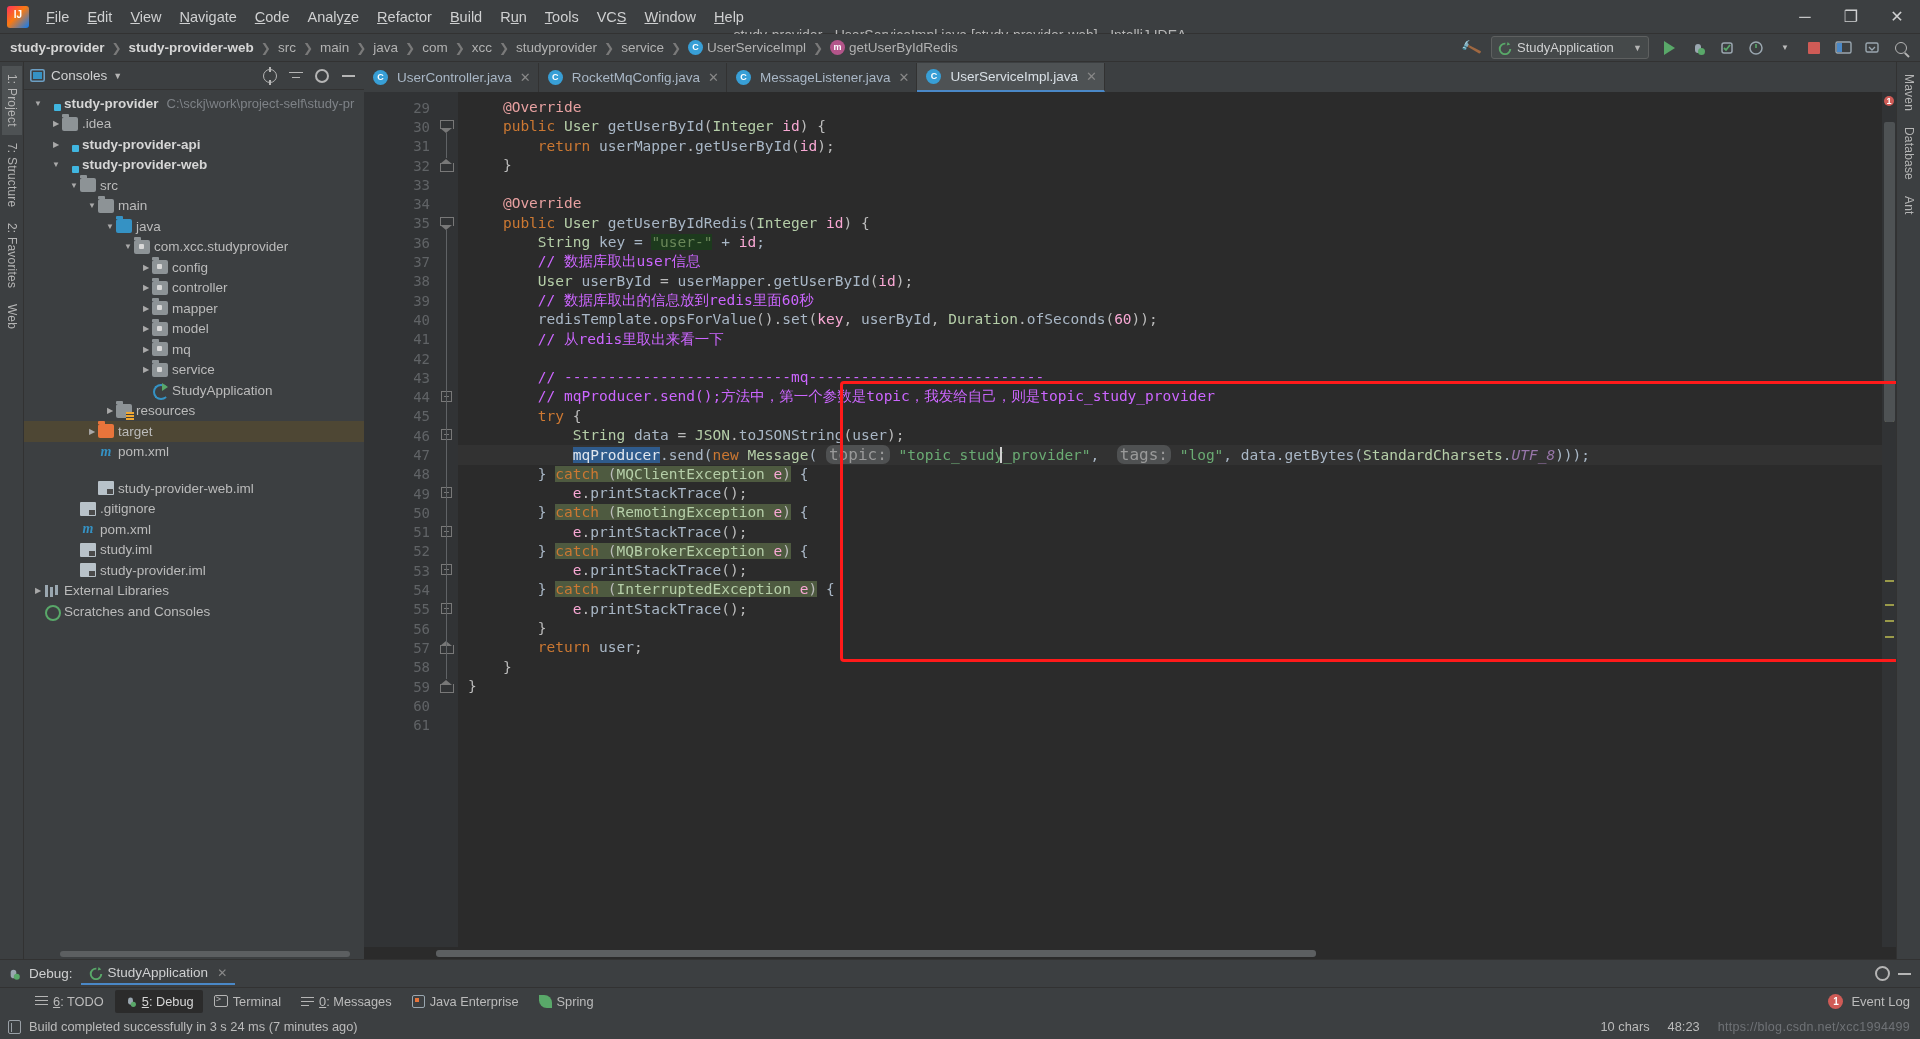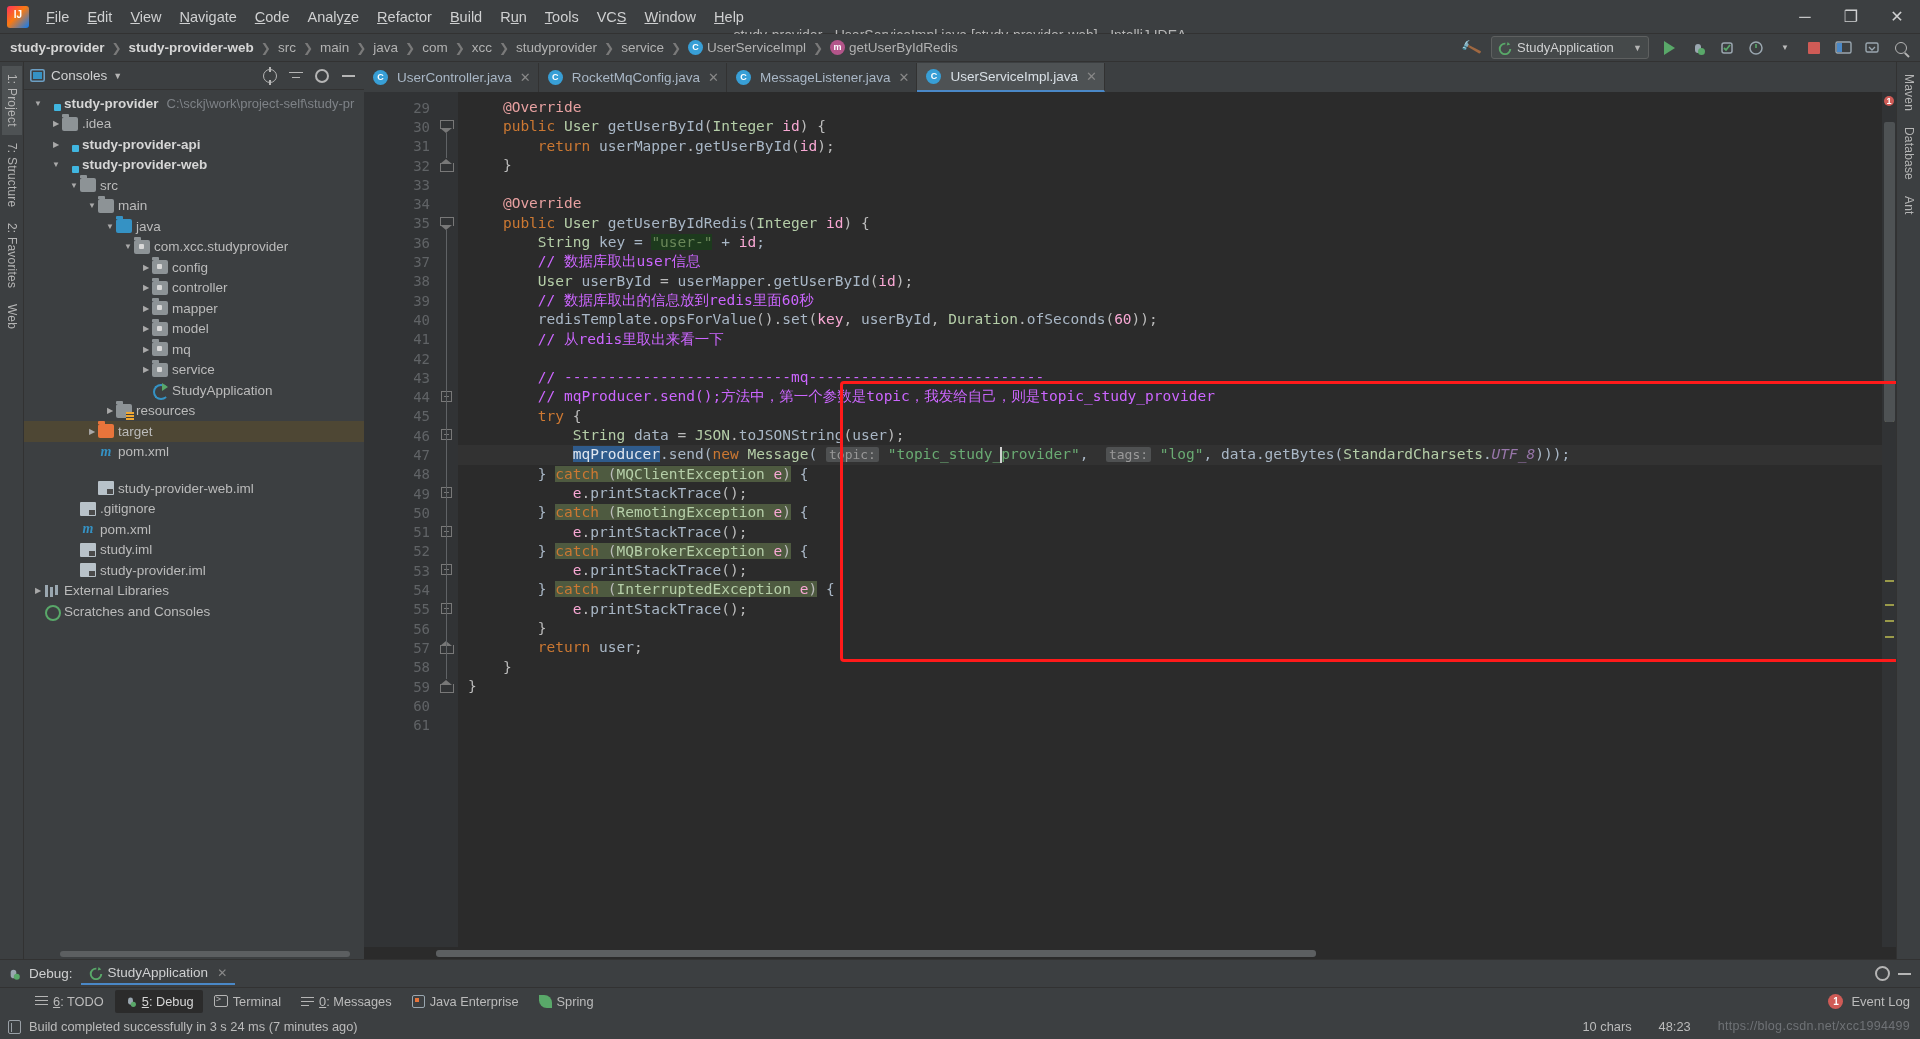--- a/index.html
+++ b/index.html
@@ -199,21 +199,21 @@
   .strg { color:#6aab73; }
   .num  { color:#f9a8d4; }
   .cmtz { color:#cc66ff; }
   .fld  { color:#9876aa; }
   .cls2 { color:#b5cea8; }
   .plain{ color:#a9b7c6; }
   .ident{ color:#a9b7c6;margin-top:20px; }
   .hl-green { background:#1d3a1d; }
   .hl-sel { background:#2f5b8c; color:#e0e6ee; }
   .hl-occ { background:#4e5a40; }
-  .hint { background:#4f5152; color:#9a9a9a; border-radius:2px; padding:0 3px; font-size:13px; }
+  .hint { background:#4f5152; color:#9a9a9a; border-radius:7px; padding:0 3px; font-size:16px; }
 
   
   .redbox { position:absolute; border:3px solid #ff1a1a; border-radius:4px; pointer-events:none; z-index:6; }
 
   
   .markerbar { width:14px; background:#313335; flex:none; position:relative; }
   .mk { position:absolute; right:2px; height:2px; }
   .vscroll-thumb { position:absolute; right:1px; width:11px; background:#4e5254; border-radius:2px; }
 
   
@@ -243,21 +243,21 @@
   .sbtab.active { background:#2b2b2b; color:#d6d6d6; }
   .sbtab u { text-decoration:underline; }
   .statusbar-tabs .rightgrp { margin-left:auto; display:flex; align-items:center; gap:8px; padding-right:10px; }
   .evt-badge { width:15px;height:15px;border-radius:50%;background:#cf5b56;color:#fff;font-size:10px;
     display:flex;align-items:center;justify-content:center;font-weight:bold; }
 
   .statusbar {
     height:25px; background:#3c3f41; display:flex; align-items:center; flex:none;
     padding-left:8px; gap:8px; font-size:12.8px; color:#bbbbbb; position:relative;
   }
-  .statusbar .rightgrp { margin-left:auto; display:flex; align-items:flex-start; gap:27px; padding-right:10px; }
+  .statusbar .rightgrp { margin-left:auto; display:flex; align-items:flex-end; gap:18px; padding-right:10px; }
   .book-icon { width:13px;height:14px;border:1px solid #9aa0a6;border-radius:2px; position:relative; flex:none;}
   .book-icon::after{content:"";position:absolute;left:2px;top:2px;width:1px;height:9px;background:#9aa0a6;}
   .watermark { color:#6f7276; font-size:12.5px; letter-spacing:0.3px; }
   .ico-gear { width:14px;height:14px;border-radius:50%;border:2px solid #b5b5b5;position:relative; }
   .ico-gear::after{content:"";position:absolute;left:3px;top:3px;width:4px;height:4px;border-radius:50%;background:#3c3f41;}
   .ico-minus { width:13px;height:2px;background:#b5b5b5; }
   .ico-target { width:14px;height:14px;border-radius:50%;border:1.5px solid #b5b5b5;position:relative; }
   .ico-target::before{content:"";position:absolute;left:5px;top:-3px;width:1.5px;height:5px;background:#b5b5b5;}
   .ico-target::after{content:"";position:absolute;left:5px;bottom:-3px;width:1.5px;height:5px;background:#b5b5b5;}
   .ico-collapse { width:14px;height:12px;position:relative; }

